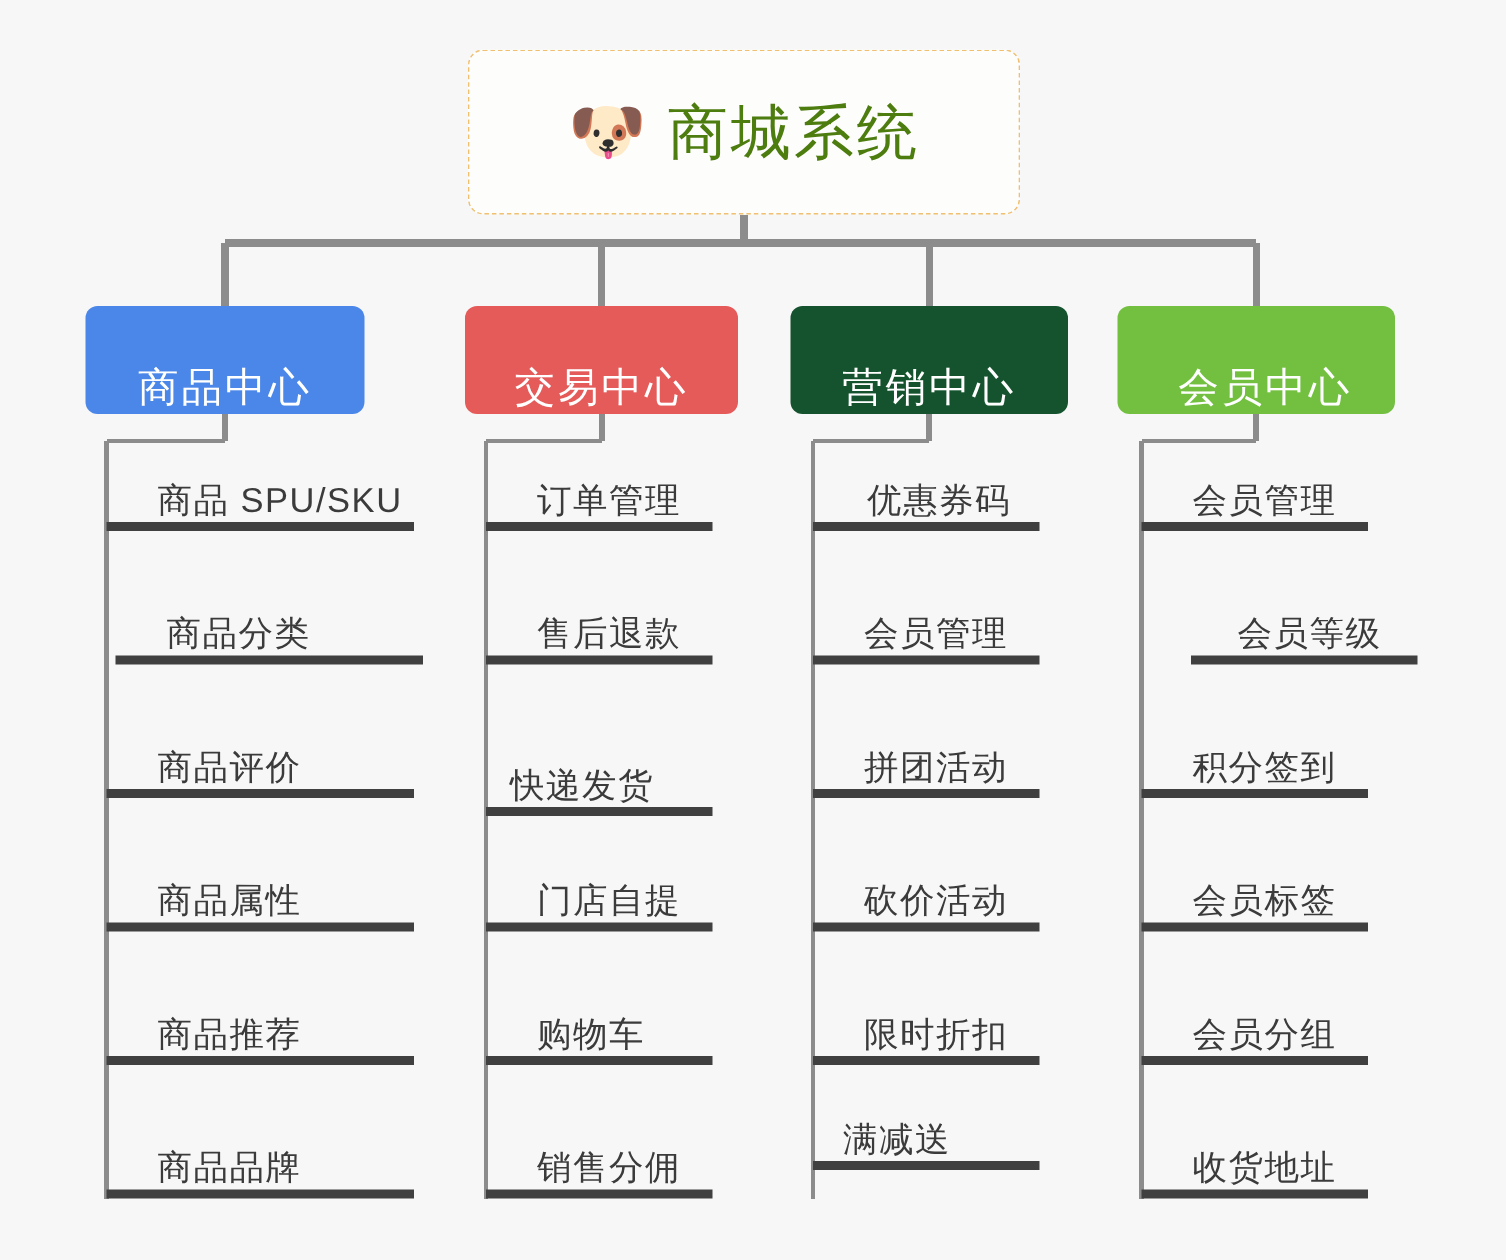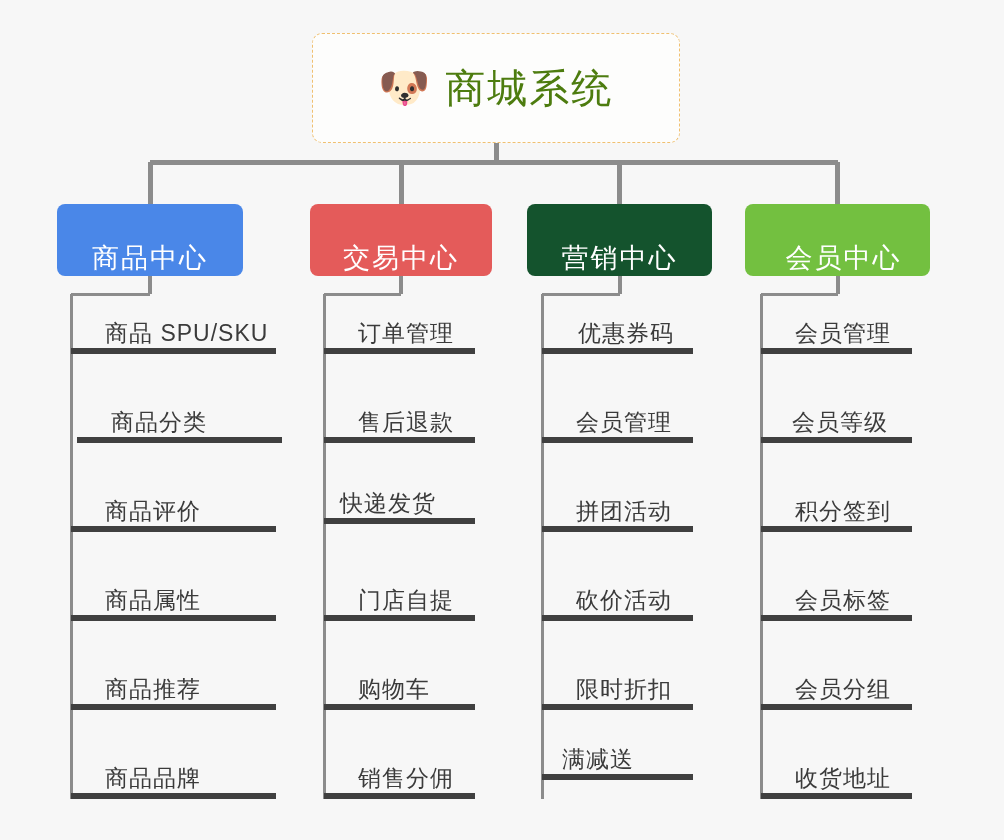--- a/index.html
+++ b/index.html
@@ -115,21 +115,21 @@
       </div>
       <div class="cat-box" style="left: 310px; top: 204px; width: 182px; background: rgb(228, 91, 90);">
         <span>交易中心</span>
       </div>
       <div class="leaf" style="left: 324px; top: 312px; width: 151px;">
         <span>订单管理</span>
       </div>
       <div class="leaf" style="left: 324px; top: 401px; width: 151px;">
         <span>售后退款</span>
       </div>
-      <div class="leaf" style="left: 324px; top: 482px; width: 151px; padding-left: 16px;">
+      <div class="leaf" style="left: 324px; top: 502px; width: 151px; padding-left: 16px;">
         <span>快递发货</span>
       </div>
       <div class="leaf" style="left: 324px; top: 579px; width: 151px;">
         <span>门店自提</span>
       </div>
       <div class="leaf" style="left: 324px; top: 668px; width: 151px;">
         <span>购物车</span>
       </div>
       <div class="leaf" style="left: 324px; top: 757px; width: 151px;">
         <span>销售分佣</span>
@@ -154,21 +154,21 @@
       </div>
       <div class="leaf" style="left: 542px; top: 738px; width: 151px; padding-left: 20px;">
         <span>满减送</span>
       </div>
       <div class="cat-box" style="left: 745px; top: 204px; width: 185px; background: rgb(115, 192, 64); padding-left: 12px;">
         <span>会员中心</span>
       </div>
       <div class="leaf" style="left: 761px; top: 312px; width: 151px;">
         <span>会员管理</span>
       </div>
-      <div class="leaf" style="left: 761px; top: 401px; width: 151px; padding-left: 31px;">
+      <div class="leaf" style="left: 794px; top: 401px; width: 151px; padding-left: 31px;">
         <span>会员等级</span>
       </div>
       <div class="leaf" style="left: 761px; top: 490px; width: 151px;">
         <span>积分签到</span>
       </div>
       <div class="leaf" style="left: 761px; top: 579px; width: 151px;">
         <span>会员标签</span>
       </div>
       <div class="leaf" style="left: 761px; top: 668px; width: 151px;">
         <span>会员分组</span>

